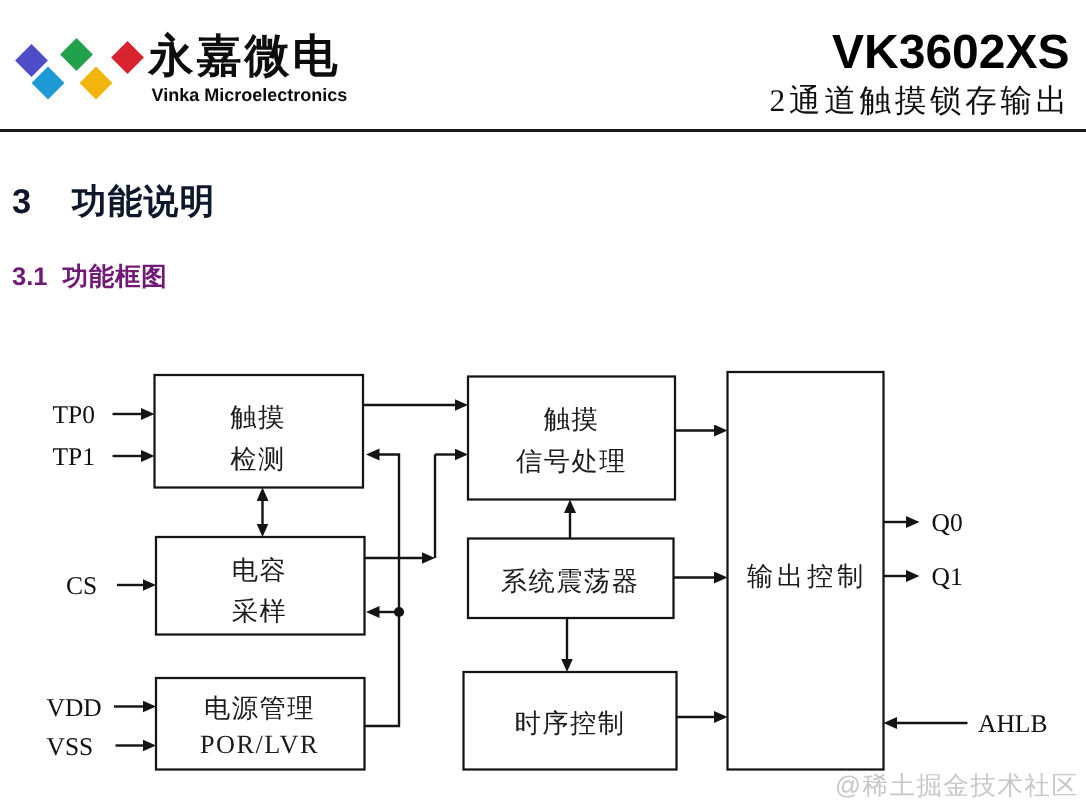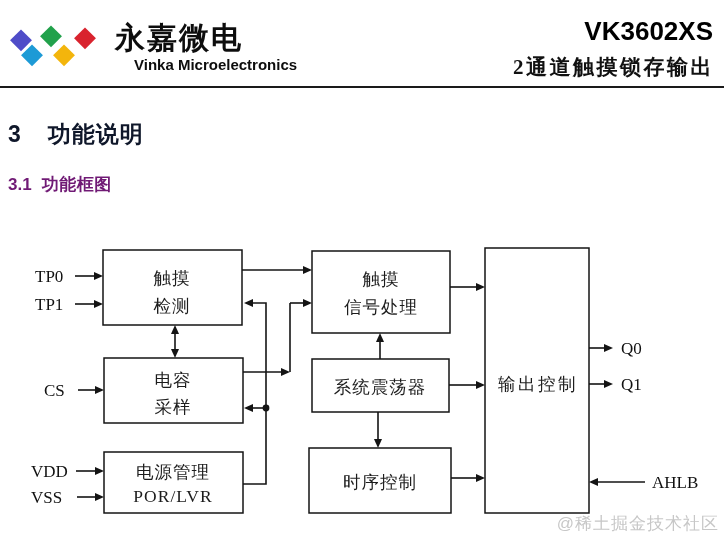--- a/index.html
+++ b/index.html
@@ -5,33 +5,32 @@
   html,body { margin:0; padding:0; background:#fff; }
   .page {
     position:relative; width:724px; height:534px; background:#ffffff;
     overflow:hidden; font-family:"Liberation Sans", sans-serif; color:#111;
   }
   .abs { position:absolute; }
 
   
   .brand-cn {
     left:99px; top:21px; font-size:30px; font-weight:800;
-    letter-spacing:2px; color:#0d0d0d; line-height:1.1;margin-left:16px;
+    letter-spacing:2px; color:#0d0d0d; line-height:1.1;
   }
   .brand-en {
-    left:101px; top:56px; font-size:15px; font-weight:700; color:#0d0d0d;
+    left:101px; top:56px; font-size:12px; font-weight:700; color:#0d0d0d;
     letter-spacing:0px;
-    margin-left:33px;
   }
   .part-number {
-    right:11px; top:16px; font-size:26px; font-weight:700;
+    right:11px; top:16px; font-size:32px; font-weight:700;
     letter-spacing:0px; color:#000;margin-left:10px;
   }
   .subtitle {
-    right:10px; top:53px; font-size:21px; font-weight:700;
+    right:10px; top:53px; font-size:21px; font-weight:400;
     font-family:"Liberation Serif", "DejaVu Serif", serif;
     letter-spacing:2.5px; color:#111;margin-left:45px;
   }
   .header-rule { left:0; top:86px; width:724px; height:2px; background:#1a1a1a; }
 
   
   .h1 { left:8px; top:119px; font-size:23px; font-weight:800; color:#0f172a; }
   .h1 .num { display:inline-block; }
   .h1 .ttl { display:inline-block; margin-left:27px; letter-spacing:1px; }
   .h2 { left:8px; top:173px; font-size:17px; font-weight:800; color:#701a75; }

